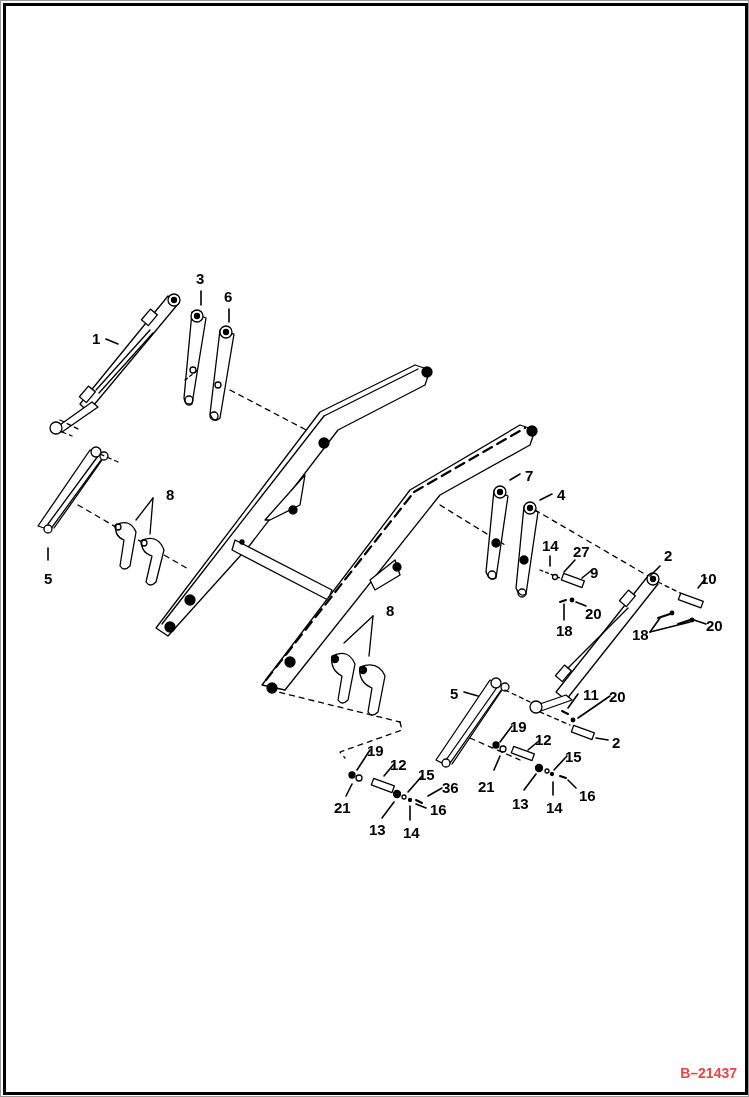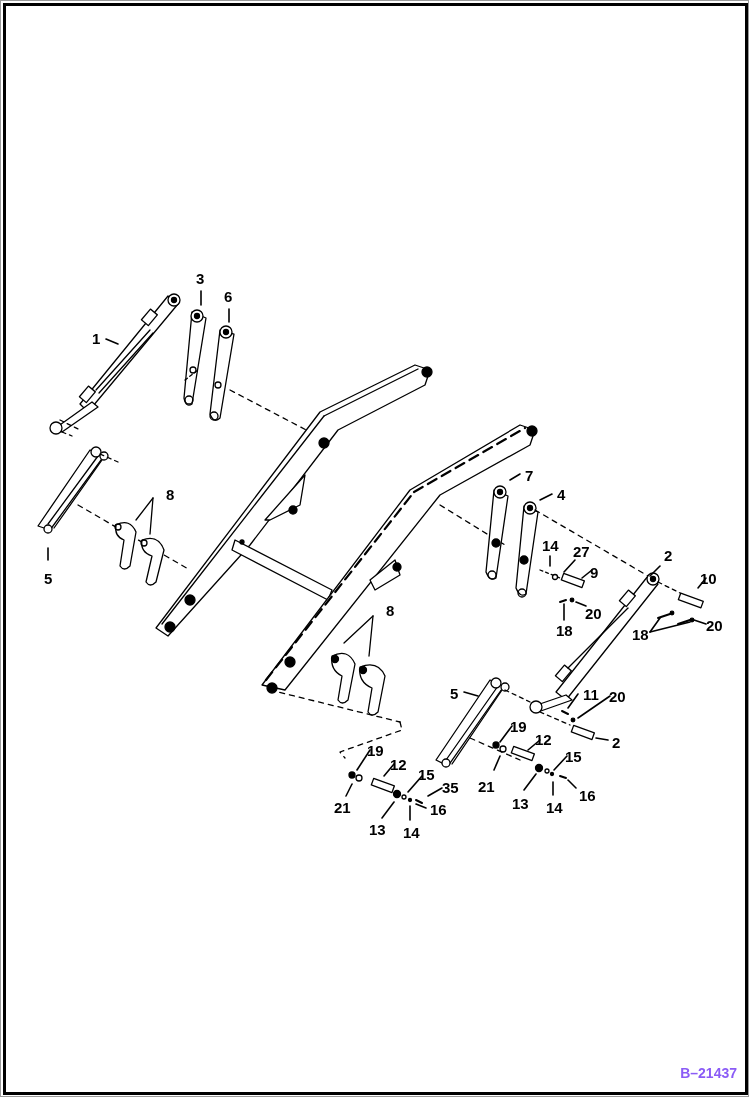--- a/index.html
+++ b/index.html
@@ -1,21 +1,21 @@
 <!DOCTYPE html>
 <html><head>
 <meta charset="utf-8">
 <style>
   html, body { margin: 0; padding: 0; background: #ffffff; }
   body { width: 749px; height: 1097px; position: relative; overflow: hidden; font-family: "Liberation Sans", sans-serif; }
   .frame { position: absolute; left: 3px; top: 3px; width: 739px; height: 1086px; border: 3px solid #000; box-sizing: content-box; background: #fff; }
   .outer-shadow { position: absolute; left: 0; top: 0; width: 749px; height: 1097px; border: 1px solid #999; box-sizing: border-box; }
   svg.diagram { position: absolute; left: 0; top: 0; }
   .callout { position: absolute; font-weight: bold; font-size: 15px; color: #000; line-height: 1; font-family: "Liberation Sans", sans-serif; }
-  .figure-id { position: absolute; right: 12px; bottom: 16px; font-weight: bold; font-size: 14px; color: #8b5cf6; font-family: "Liberation Sans", sans-serif; }
+  .figure-id { position: absolute; right: 12px; bottom: 16px; font-weight: bold; font-size: 14px; color: #ef4444; font-family: "Liberation Sans", sans-serif; }
 </style>
 </head>
 <body>
 
 <div class="outer-shadow"></div>
 <div class="frame"></div>
 
 <svg class="diagram" width="749" height="1097" viewBox="0 0 749 1097" fill="none" stroke="#000" stroke-width="1.3" stroke-linecap="round" stroke-linejoin="round">
 
   <g>
@@ -255,20 +255,20 @@
   <span class="callout" style="left:510px;top:719px">19</span>
   <span class="callout" style="left:535px;top:732px">12</span>
   <span class="callout" style="left:565px;top:749px">15</span>
   <span class="callout" style="left:478px;top:779px">21</span>
   <span class="callout" style="left:512px;top:796px">13</span>
   <span class="callout" style="left:546px;top:800px">14</span>
   <span class="callout" style="left:579px;top:788px">16</span>
   <span class="callout" style="left:367px;top:743px">19</span>
   <span class="callout" style="left:390px;top:757px">12</span>
   <span class="callout" style="left:418px;top:767px">15</span>
-  <span class="callout" style="left:442px;top:780px">35</span>
+  <span class="callout" style="left:442px;top:780px">36</span>
   <span class="callout" style="left:334px;top:800px">21</span>
   <span class="callout" style="left:430px;top:802px">16</span>
   <span class="callout" style="left:369px;top:822px">13</span>
   <span class="callout" style="left:403px;top:825px">14</span>
 </div>
 
 <div class="figure-id">B–21437</div>
 
 </body></html>

